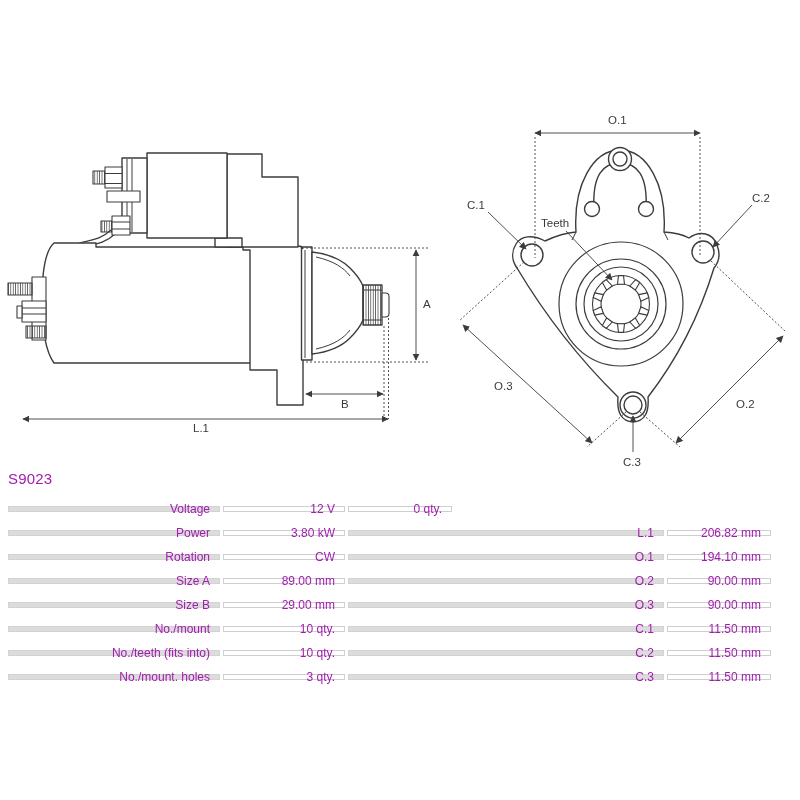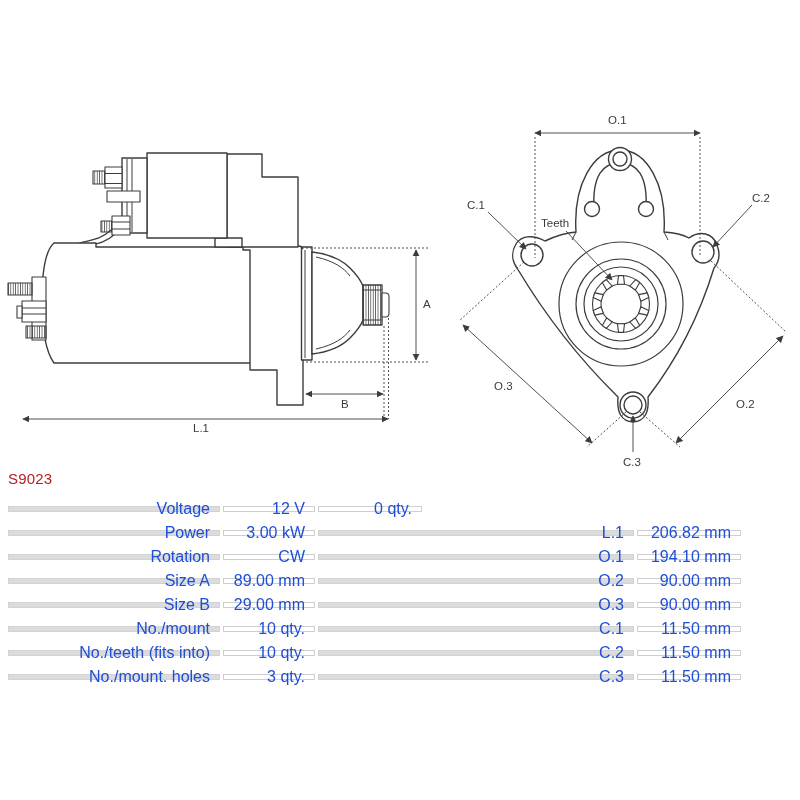--- a/index.html
+++ b/index.html
@@ -5,24 +5,24 @@
   html,body{margin:0;padding:0;background:#fff;}
   .page{position:relative;width:800px;height:800px;background:#fff;
         font-family:"Liberation Sans",sans-serif;overflow:hidden;}
   .drawings{display:block;width:800px;height:470px;}
   .product-code{margin:1px 0 3px 8px;font-size:15px;line-height:16px;
         color:#cc3333;letter-spacing:0.2px;}
   .spec-table{margin-left:8px;width:784px;}
   .spec-row{display:flex;column-gap:3px;margin-bottom:2px;height:22px;}
   .cell{box-sizing:border-box;border:1px solid #cfcfcf;display:flex;
         align-items:center;justify-content:flex-end;padding-right:9px;
-        font-size:16px;color:#1d4ed8;white-space:nowrap;margin-top:16px;}
+        font-size:12px;color:#a21caf;white-space:nowrap;margin-top:16px;}
   .cell.grey{background:#dcdcdc;border-color:#d2d2d2;}
   .cell.white{background:#ffffff;}
-  .c1{width:212px;} .c2{width:92px;} .c3{width:316px;} .c4{width:104px;}
+  .c1{width:212px;} .c2{width:122px;} .c3{width:316px;} .c4{width:104px;}
   svg text{font-family:"Liberation Sans",sans-serif;font-size:11.5px;fill:#3a3a3a;}
 </style>
 </head>
 <body>
 
 <div class="page">
 
   <svg class="drawings" viewBox="0 0 800 470">
     <defs>
       <pattern id="hatchV" width="2.4" height="4" patternUnits="userSpaceOnUse">
@@ -178,31 +178,31 @@
       <text x="752" y="202" stroke="none">C.2</text>
 
       <line x1="566" y1="231" x2="612" y2="280" stroke-width="0.9" marker-end="url(#arw)"></line>
       <text x="541" y="227" stroke="none" font-size="11">Teeth</text>
 
       <line x1="633" y1="452" x2="633" y2="416" stroke-width="0.9" marker-end="url(#arw)"></line>
       <text x="623" y="466" stroke="none">C.3</text>
     </g>
   </svg>
 
-  <div class="product-code" style="color: #b91c1c;">S9023</div>
+  <div class="product-code" style="color: #a21caf;">S9023</div>
 
   <div class="spec-table">
     <div class="spec-row">
       <div class="cell grey c1">Voltage</div>
       <div class="cell white c2">12 V</div>
       <div class="cell white c4">0 qty.</div>
     </div>
     <div class="spec-row">
       <div class="cell grey c1">Power</div>
-      <div class="cell white c2">3.00 kW</div>
+      <div class="cell white c2">3.80 kW</div>
       <div class="cell grey c3">L.1</div>
       <div class="cell white c4">206.82 mm</div>
     </div>
     <div class="spec-row">
       <div class="cell grey c1">Rotation</div>
       <div class="cell white c2">CW</div>
       <div class="cell grey c3">O.1</div>
       <div class="cell white c4">194.10 mm</div>
     </div>
     <div class="spec-row">

